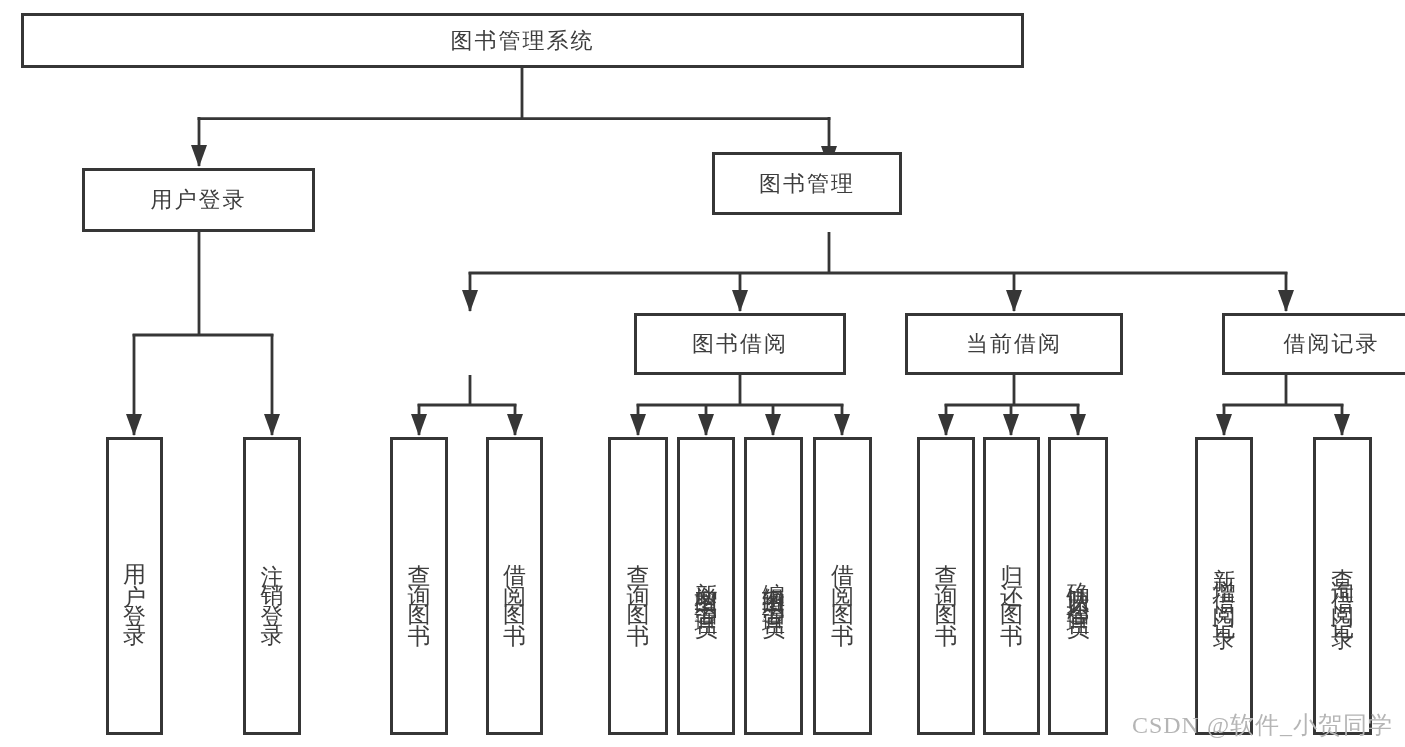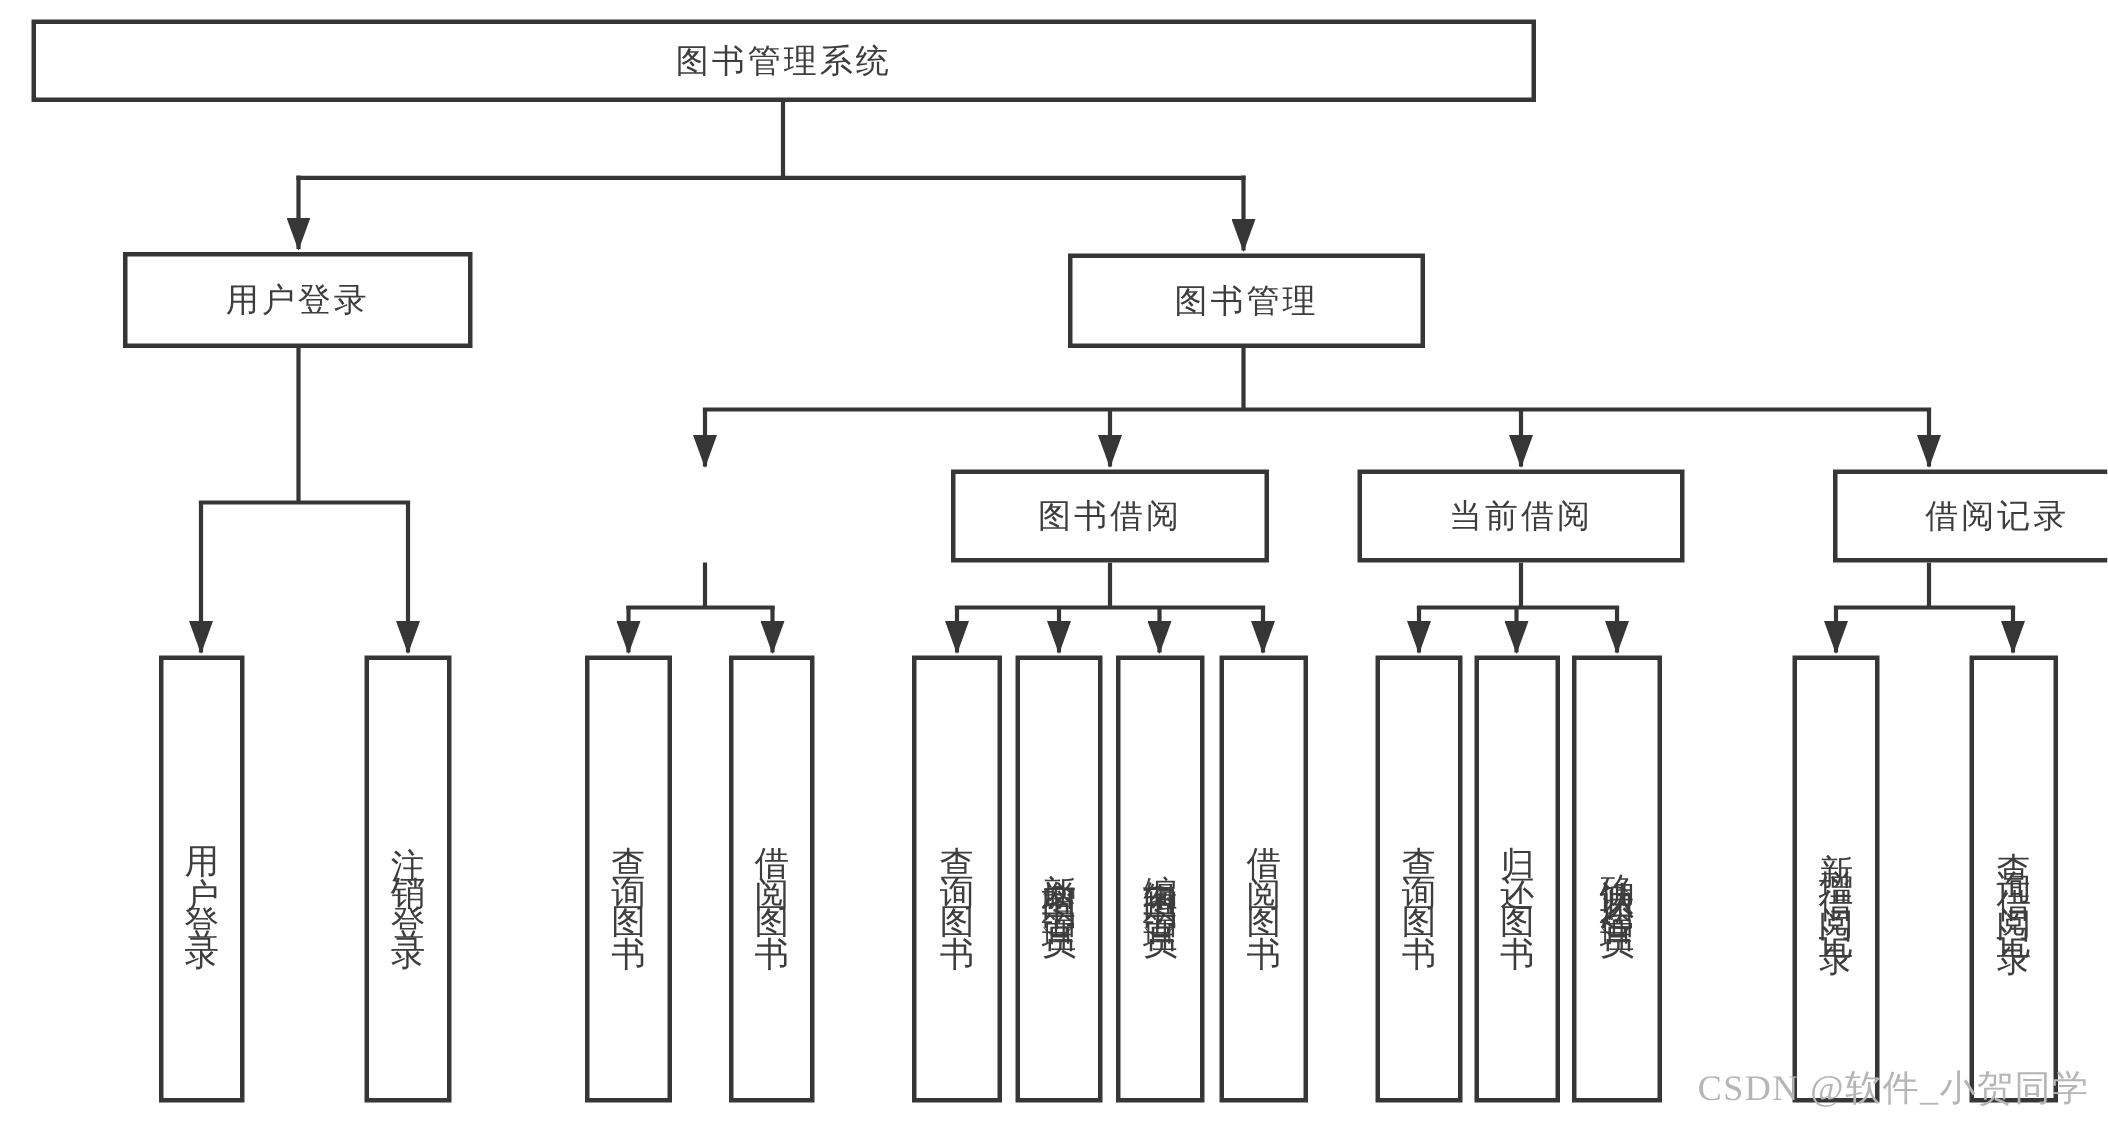--- a/index.html
+++ b/index.html
@@ -117,21 +117,21 @@
         <path d="M1222.6 405 H1343.4"></path>
         <path d="M1224 404 V435" marker-end="url(#arr)"></path>
         <path d="M1342 404 V435" marker-end="url(#arr)"></path>
       </g>
     </g>
   </svg>
 
   <div class="node h-node" style="left:21px; top:13px; width:1003px; height:55px;">图书管理系统</div>
 
   <div class="node h-node" style="left:82px; top:168px; width:233px; height:64px;">用户登录</div>
-  <div class="node h-node" style="left:712px; top:169px; width:238px; height:63px;">图书管理</div>
+  <div class="node h-node" style="left:712px; top:152px; width:190px; height:63px;">图书管理</div>
 
   <div class="node h-node" style="left:905px; top:313px; width:218px; height:62px;">当前借阅</div>
   <div class="node h-node" style="left:634px; top:313px; width:212px; height:62px;">图书借阅</div>
   <div class="node h-node" style="left:1222px; top:313px; width:219px; height:62px;">借阅记录</div>
 
   <div class="node leaf sp-wide" style="left:106px; top:437px; width:57px; height:298px;">用户登录</div>
   <div class="node leaf sp-wide" style="left:243px; top:437px; width:58px; height:298px;">注销登录</div>
 
   <div class="node leaf sp-wide" style="left:390px; top:437px; width:58px; height:298px;">查询图书</div>
   <div class="node leaf sp-wide" style="left:486px; top:437px; width:57px; height:298px;">借阅图书</div>

